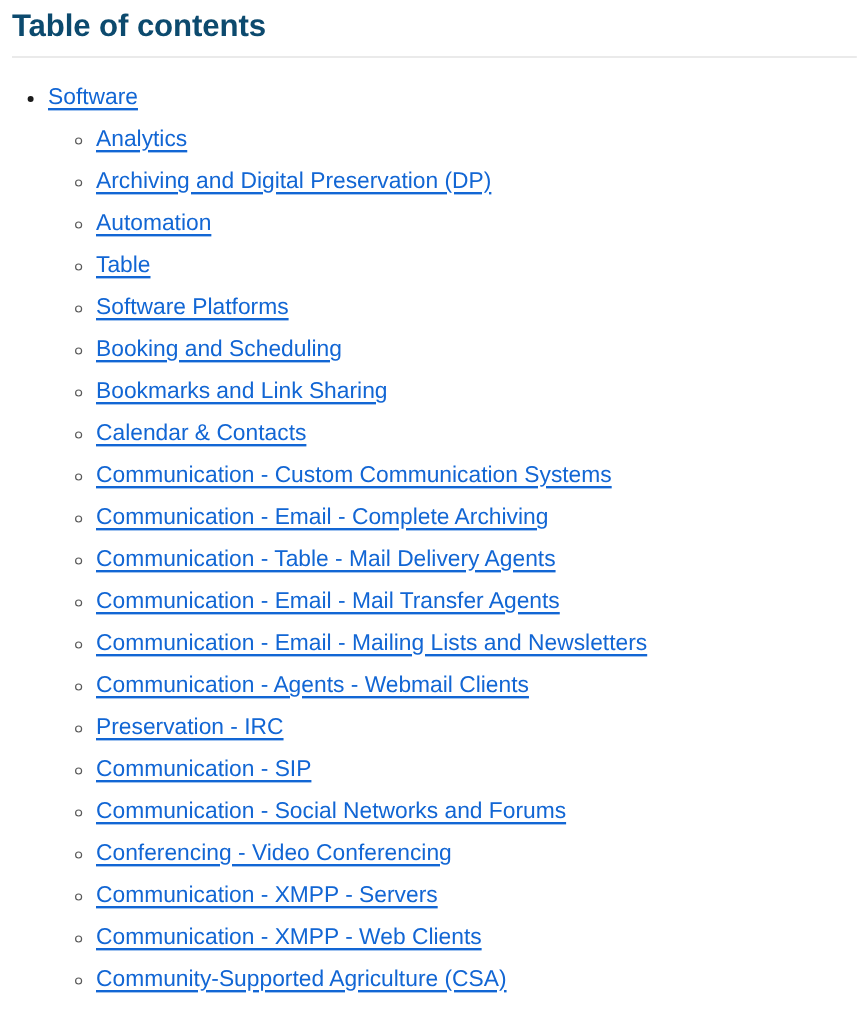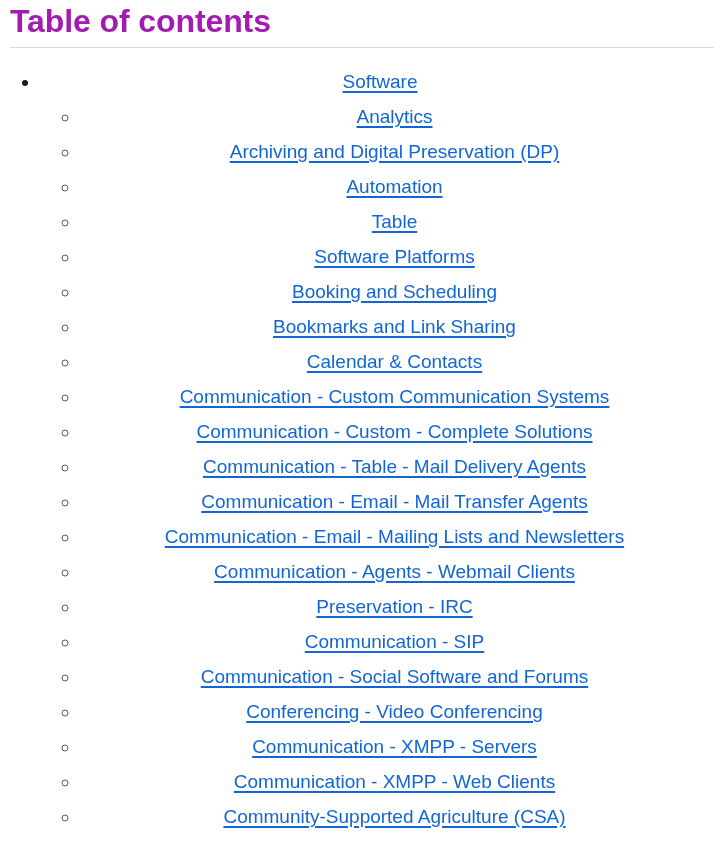--- a/index.html
+++ b/index.html
@@ -17,24 +17,24 @@
   }
 
   .page {
     width: 720px;
     box-sizing: border-box;
     padding: 0;
   }
 
   
   .toc-heading {
-    font-size: 32px;
+    font-size: 26px;
     line-height: 30px;
     font-weight: 700;
-    color: #a21caf;
+    color: #0c4a6e;
     margin: 0;
     padding: 6px 0 0 10px;
     letter-spacing: -0.1px;
   }
 
   .toc-divider {
     border: none;
     border-top: 1px solid #dcdcdc;
     margin: 11px 6px 0 10px;
     height: 0;
@@ -42,21 +42,20 @@
 
   
   ul.toc-list {
     list-style-type: disc;
     margin: 0;
     padding: 0 0 0 40px;
   }
   ul.toc-list > li {
     margin: 0;
     padding: 0;
-    text-align: center;
   }
 
   ul.toc-sublist {
     list-style-type: circle;
     margin: 0;
     padding: 0 11px 0 40px;
   }
   ul.toc-sublist > li {
     margin: 0;
     padding: 0;
@@ -109,28 +108,28 @@
 
       <li><a class="toc-link" href="#">Analytics</a></li>
           <li><a class="toc-link" href="#">Archiving and Digital Preservation (DP)</a></li>
           <li><a class="toc-link" href="#">Automation</a></li>
           <li><a class="toc-link" href="#">Table</a></li>
           <li><a class="toc-link" href="#">Software Platforms</a></li>
           <li><a class="toc-link" href="#">Booking and Scheduling</a></li>
           <li><a class="toc-link" href="#">Bookmarks and Link Sharing</a></li>
           <li><a class="toc-link" href="#">Calendar &amp; Contacts</a></li>
           <li><a class="toc-link" href="#">Communication - Custom Communication Systems</a></li>
-          <li><a class="toc-link" href="#">Communication - Custom - Complete Solutions</a></li>
+          <li><a class="toc-link" href="#">Communication - Email - Complete Archiving</a></li>
           <li><a class="toc-link" href="#">Communication - Table - Mail Delivery Agents</a></li>
           <li><a class="toc-link" href="#">Communication - Email - Mail Transfer Agents</a></li>
           <li><a class="toc-link" href="#">Communication - Email - Mailing Lists and Newsletters</a></li>
           <li><a class="toc-link" href="#">Communication - Agents - Webmail Clients</a></li>
           <li><a class="toc-link" href="#">Preservation - IRC</a></li>
           <li><a class="toc-link" href="#">Communication - SIP</a></li>
-          <li><a class="toc-link" href="#">Communication - Social Software and Forums</a></li>
+          <li><a class="toc-link" href="#">Communication - Social Networks and Forums</a></li>
           <li><a class="toc-link" href="#">Conferencing - Video Conferencing</a></li>
           <li><a class="toc-link" href="#">Communication - XMPP - Servers</a></li>
           <li><a class="toc-link" href="#">Communication - XMPP - Web Clients</a></li>
           <li><a class="toc-link" href="#">Community-Supported Agriculture (CSA)</a></li>
         </ul>
     </li>
   </ul>
 
 </div>
 

